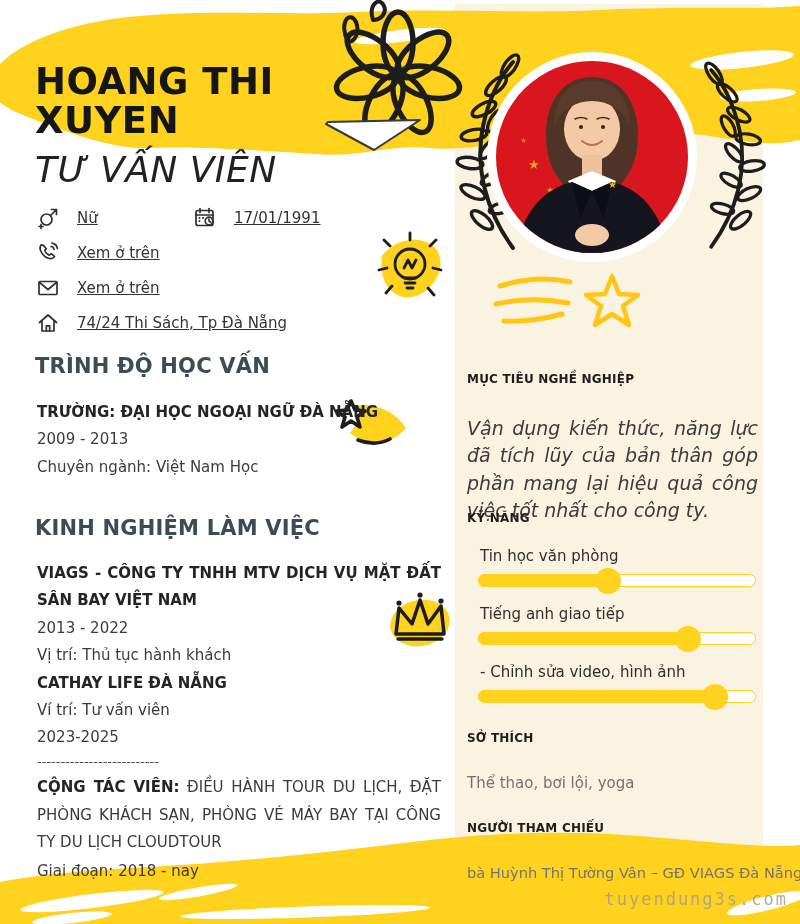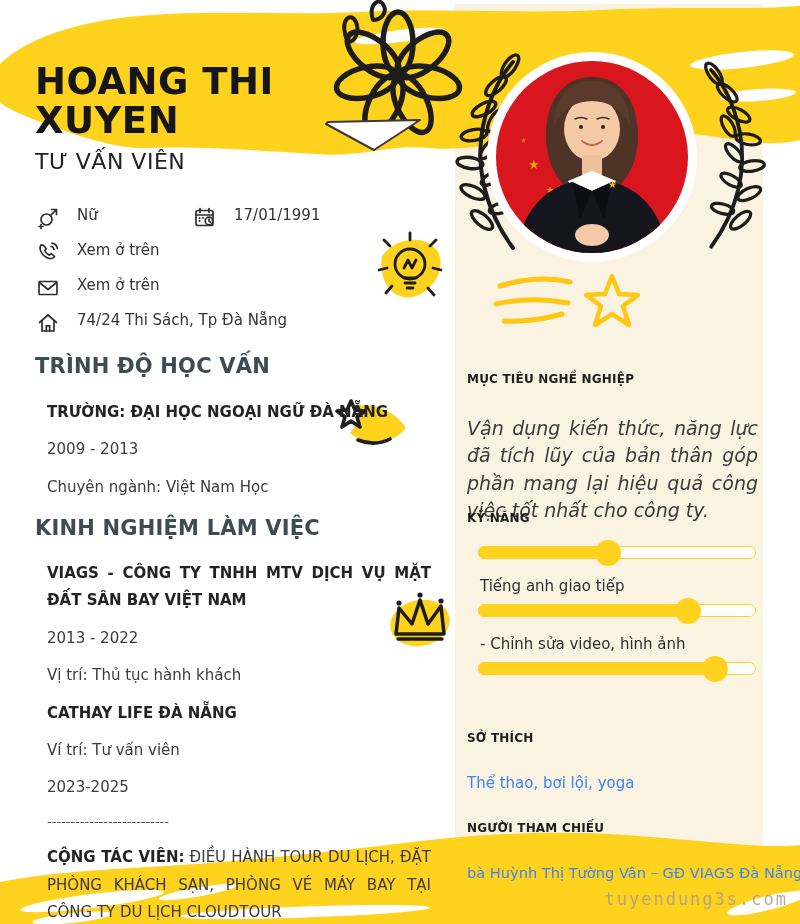--- a/index.html
+++ b/index.html
@@ -11,51 +11,51 @@
   .page{position:relative;width:800px;height:924px;background:#fff;overflow:hidden;margin:0 auto;}
 
   .panel{position:absolute;left:455px;top:4px;width:308px;height:888px;background:var(--cream);z-index:0;}
 
   svg.layer{position:absolute;z-index:1;}
   .doodle{position:absolute;z-index:2;}
   .txt{position:absolute;z-index:3;}
 
   
   .name{margin:0;font-size:37px;line-height:1.05;font-weight:700;color:#161616;letter-spacing:.5px;}
-  .jobtitle{font-size:22px;color:#222;letter-spacing:.5px;}
+  .jobtitle{font-size:36px;color:#222;letter-spacing:.5px;font-style:italic;}
   .contact{font-size:15px;color:#333;}
   .crow{display:flex;align-items:center;height:24px;margin-bottom:11px;}
-  .citem{display:flex;gap:17px;}
+  .citem{display:flex;align-items:center;gap:17px;text-decoration:underline;}
   .citem.first{width:157px;}
   .cicon{width:24px;height:24px;display:inline-flex;}
   .cicon svg{width:24px;height:24px;stroke:#2f2f2f;stroke-width:1.7;fill:none;stroke-linecap:round;stroke-linejoin:round;}
 
   h2{margin:0;font-weight:700;}
   .h-left{font-size:21px;line-height:24px;color:var(--slate);letter-spacing:.2px;}
   .h-right{font-size:12px;line-height:23px;color:var(--heading);letter-spacing:.2px;}
-  .sec p{margin:12px;font-size:15px;line-height:25.3px;color:var(--text);}
+  .sec p{margin:2px;font-size:15px;line-height:25.3px;color:var(--text);}
   .sec .b{font-weight:700;color:#242424;font-size:15px;}
   .edu h2{margin-bottom:22px;}
   .exp h2{margin-bottom:20px;}
   .company1{line-height:27px !important;text-align:justify;}
   .dash{font-size:13px !important;line-height:20px !important;color:#4a4a4a !important;margin-top:2px !important;}
   .collab{line-height:27.5px !important;text-align:justify;font-size:15px;}
   .collab b{color:#242424;}
 
   .objective h2{margin-bottom:24px;}
   .objective p{margin:0;font-size:19px;line-height:27.3px;color:var(--text);text-align:justify;font-style:italic;}
 
   .skills{width:278px;}
   .skill-label{font-size:15px;color:#2e2e2e;margin:0 0 8px 2px;line-height:20px;}
   .skill-track{position:relative;height:13px;border:1.6px solid var(--yellow);border-radius:8px;background:#fff;margin-bottom:17px;}
   .skill-fill{position:absolute;left:-1px;top:-1px;bottom:-1px;background:var(--yellow);border-radius:8px;}
   .skill-thumb{position:absolute;right:-13px;top:50%;transform:translateY(-50%);width:26px;height:26px;border-radius:50%;background:var(--yellow);}
 
   .hobbies h2,.reference h2{margin-bottom:24px;}
-  .hobbies p,.reference p{margin:0;font-size:15px;color:#3b82f6;}
+  .hobbies p,.reference p{margin:0;font-size:15px;color:#737373;}
   .reference p{white-space:nowrap;font-size:14.6px;}
 
   .watermark{position:absolute;right:12px;top:889px;z-index:3;font-family:"DejaVu Sans Mono","Liberation Mono",monospace;
     font-size:17px;letter-spacing:2px;color:var(--watermark);opacity:.85;margin-left:29px;}
 
   .photo{position:absolute;left:487px;top:52px;width:210px;height:210px;border-radius:50%;background:#fff;z-index:2;}
   .photo-inner{position:absolute;inset:9px;border-radius:50%;background:var(--red);overflow:hidden;}
   .laurel-r{transform:scaleX(-1);}
 
   .fy{fill:var(--yellow);} .fw{fill:#fff;}
@@ -289,20 +289,21 @@
   </section>
 
   <section class="txt objective" style="left:467px;top:368px;width:291px">
     <h2 class="h-right">MỤC TIÊU NGHỀ NGHIỆP</h2>
     <p>Vận dụng kiến thức, năng lực đã tích lũy của bản thân góp phần mang lại hiệu quả công việc tốt nhất cho công ty.</p>
   </section>
 
   <h2 class="txt h-right" style="left:467px;top:507px">KỸ NĂNG</h2>
   <div class="txt skills" style="left:478px;top:546px">
     <div class="skill">
+      <div class="skill-label">Tin học văn phòng</div>
       <div class="skill-track">
         <div class="skill-fill" style="width: 47%;">
             <div class="skill-thumb"></div>
           </div>
       </div>
     </div>
     <div class="skill">
       <div class="skill-label">Tiếng anh giao tiếp</div>
       <div class="skill-track">
         <div class="skill-fill" style="width: 76%;">

